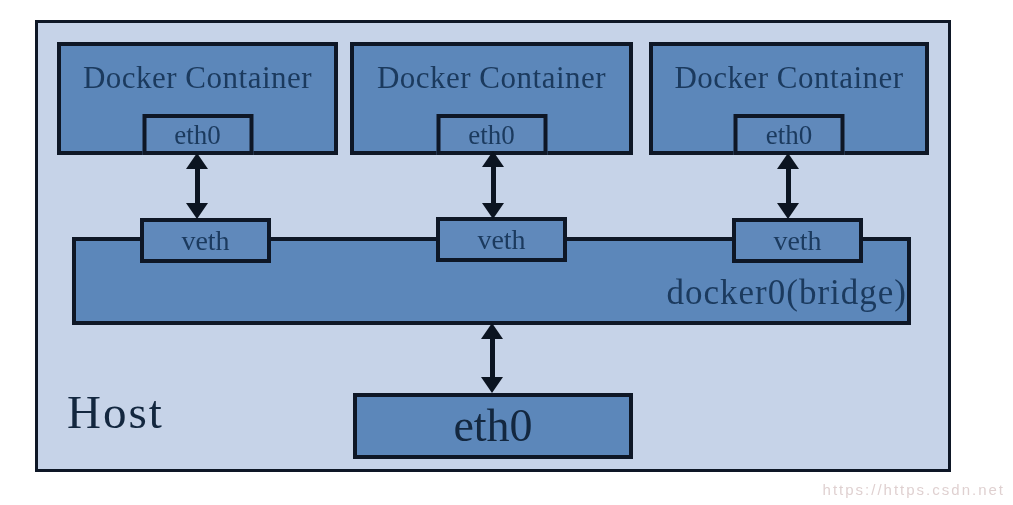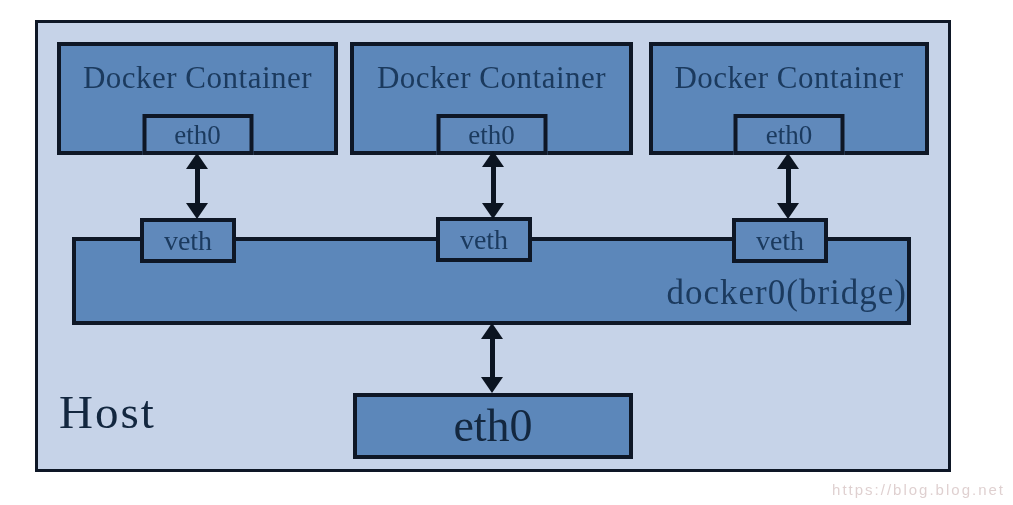--- a/index.html
+++ b/index.html
@@ -47,21 +47,21 @@
     position: absolute;
     left: 50%; bottom: -4px;
     transform: translateX(-50%);
     width: 111px; height: 41px;
     font-size: 27px;
     line-height: 35px;
     z-index: 3;
   }
   .veth-chip {
     position: absolute;
-    width: 96px; height: 45px;
+    width: 131px; height: 45px;
     font-size: 28px;
     line-height: 38px;
     z-index: 4;
   }
   .bridge-bar {
     position: absolute;
     left: 72px; top: 237px;
     width: 839px; height: 88px;
     background: #5c87ba;
     border: 4px solid #0e1726;
@@ -118,21 +118,21 @@
     border: 4px solid #0e1726;
     text-align: center;
     font-size: 46px;
     line-height: 58px;
     color: #13273f;
     z-index: 2;
     white-space: nowrap;
   }
   .host-label {
     position: absolute;
-    left: 59px; top: 385px;
+    left: 67px; top: 385px;
     font-size: 47px;
     letter-spacing: 2px;
     color: #13273f;
     white-space: nowrap;
     z-index: 3;
     text-align: center;
   }
   .watermark-text {
     position: absolute;
     right: 14px; top: 466px;
@@ -216,15 +216,15 @@
       <div class="shaft"></div>
       <div class="head-down"></div>
   </div>
 
   <div class="host-eth-box">
     <span>eth0</span>
   </div>
 
   <div class="host-label">Host</div>
 
-  <div class="watermark-url">https://blog.blog.net</div>
+  <div class="watermark-url">https://https.csdn.net</div>
 
 </div>
 
 </body></html>

